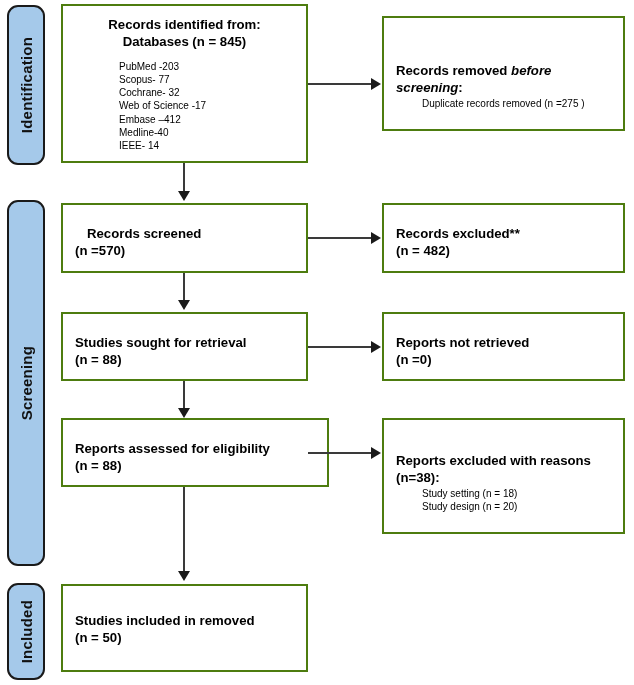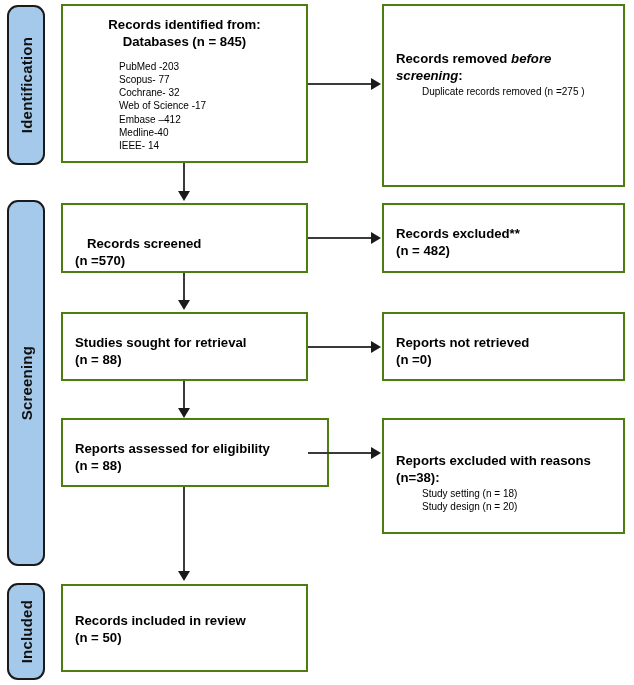--- a/index.html
+++ b/index.html
@@ -96,35 +96,35 @@
       <div class="sub">PubMed -203</div>
       <div class="sub">Scopus- 77</div>
       <div class="sub">Cochrane- 32</div>
       <div class="sub">Web of Science -17</div>
       <div class="sub">Embase –412</div>
       <div class="sub">Medline-40</div>
       <div class="sub">IEEE- 14</div>
     </div>
   </div>
 
-  <div class="box" style="left:382px;top:4px;width:243px;height:183px;">
+  <div class="box" style="left:382px;top:16px;width:243px;height:115px;">
     <div style="margin-top:34px;">
       <div class="title"><span>Records removed </span><span class="it">before screening</span><span>:</span></div>
       <div class="sub indent">Duplicate records removed (n =275 )</div>
     </div>
   </div>
 
   <div class="hline" style="left:308px;top:83px;width:64px;"></div>
   <div class="arrow-right" style="left:371px;top:78px;"></div>
 
   <div class="vline" style="left:183px;top:163px;height:30px;"></div>
   <div class="arrow-down" style="left:178px;top:191px;"></div>
 
   <div class="box" style="left:61px;top:203px;width:247px;height:70px;">
-    <div class="title" style="margin-top:20px;padding-left:12px;">Records screened</div>
+    <div class="title" style="margin-top:10px;padding-left:12px;">Records screened</div>
     <div class="title">(n =570)</div>
   </div>
 
   <div class="box" style="left:382px;top:203px;width:243px;height:70px;">
     <div class="title" style="margin-top:10px;">Records excluded**</div>
     <div class="title">(n = 482)</div>
   </div>
 
   <div class="hline" style="left:308px;top:237px;width:64px;"></div>
   <div class="arrow-right" style="left:371px;top:232px;"></div>
@@ -162,17 +162,17 @@
     </div>
   </div>
 
   <div class="hline" style="left:308px;top:452px;width:64px;"></div>
   <div class="arrow-right" style="left:371px;top:447px;"></div>
 
   <div class="vline" style="left:183px;top:487px;height:86px;"></div>
   <div class="arrow-down" style="left:178px;top:571px;"></div>
 
   <div class="box" style="left:61px;top:584px;width:247px;height:88px;">
-    <div class="title" style="margin-top:16px;">Records included in review</div>
+    <div class="title" style="margin-top:16px;">Studies included in removed</div>
     <div class="title">(n = 50)</div>
   </div>
 
 </div>
 
 </body></html>

